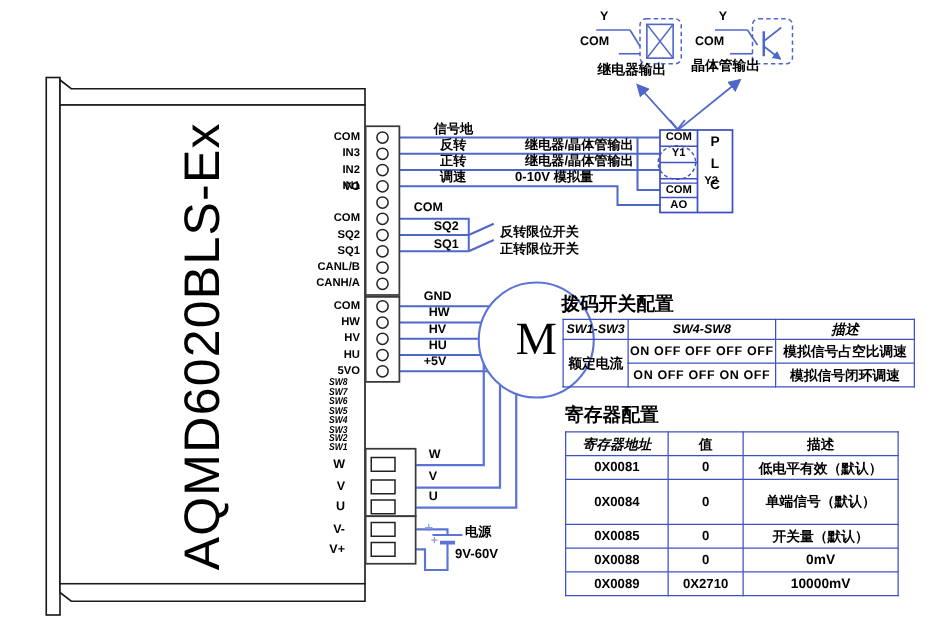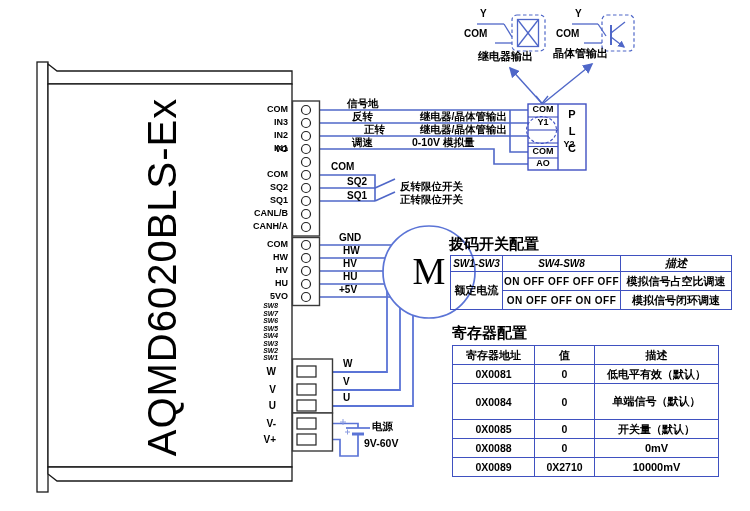--- a/index.html
+++ b/index.html
@@ -180,21 +180,21 @@
   <div class="lbl plccell" style="top:140px;margin-left:26px;">Y2</div>
   <div class="lbl plccell" style="top:147px;">COM</div>
   <div class="lbl plccell" style="top:158.5px;">AO</div>
   <div class="lbl plcletter" style="top:108px;">P</div>
   <div class="lbl plcletter" style="top:125px;">L</div>
   <div class="lbl plcletter" style="top:142px;">C</div>
 
   <div class="lbl cn" style="left:347px;top:98px;">信号地</div>
   <div class="lbl cn" style="left:352px;top:111px;">反转</div>
   <div class="lbl cn" style="left:420px;top:111px;">继电器/晶体管输出</div>
-  <div class="lbl cn" style="left:352px;top:124px;margin-left:12px;">正转</div>
+  <div class="lbl cn" style="left:352px;top:124px;">正转</div>
   <div class="lbl cn" style="left:420px;top:124px;">继电器/晶体管输出</div>
   <div class="lbl cn" style="left:352px;top:137px;">调速</div>
   <div class="lbl cn" style="left:412px;top:137px;">0-10V 模拟量</div>
   <div class="lbl sig" style="left:331px;top:161px;">COM</div>
   <div class="lbl sig" style="left:347px;top:176px;">SQ2</div>
   <div class="lbl sig" style="left:347px;top:190px;">SQ1</div>
   <div class="lbl cn" style="left:400px;top:181px;">反转限位开关</div>
   <div class="lbl cn" style="left:400px;top:194px;">正转限位开关</div>
   <div class="lbl sig" style="left:339px;top:232px;">GND</div>
   <div class="lbl sig" style="left:343px;top:245px;">HW</div>
@@ -266,21 +266,21 @@
 
   <div class="lbl title" style="left:452px;top:325px;">寄存器配置</div>
   <table class="cfg" id="regTable">
     <colgroup>
         <col style="width:82px">
         <col style="width:60px">
         <col style="width:124px">
       </colgroup>
     <tbody>
         <tr style="height:19px;">
-      <td class="th" style="font-size:11px;">寄存器地址</td>
+      <td class="th" style="font-size:11px;font-style:italic;">寄存器地址</td>
       <td class="th" style="font-size:11px;">值</td>
       <td class="th" style="font-size:11px;">描述</td>
     </tr>
     <tr style="height:19px;">
       <td class="addr">0X0081</td>
       <td class="addr">0</td>
       <td class="desc">低电平有效（默认）</td>
     </tr>
     <tr style="height:36px;">
       <td class="addr">0X0084</td>

